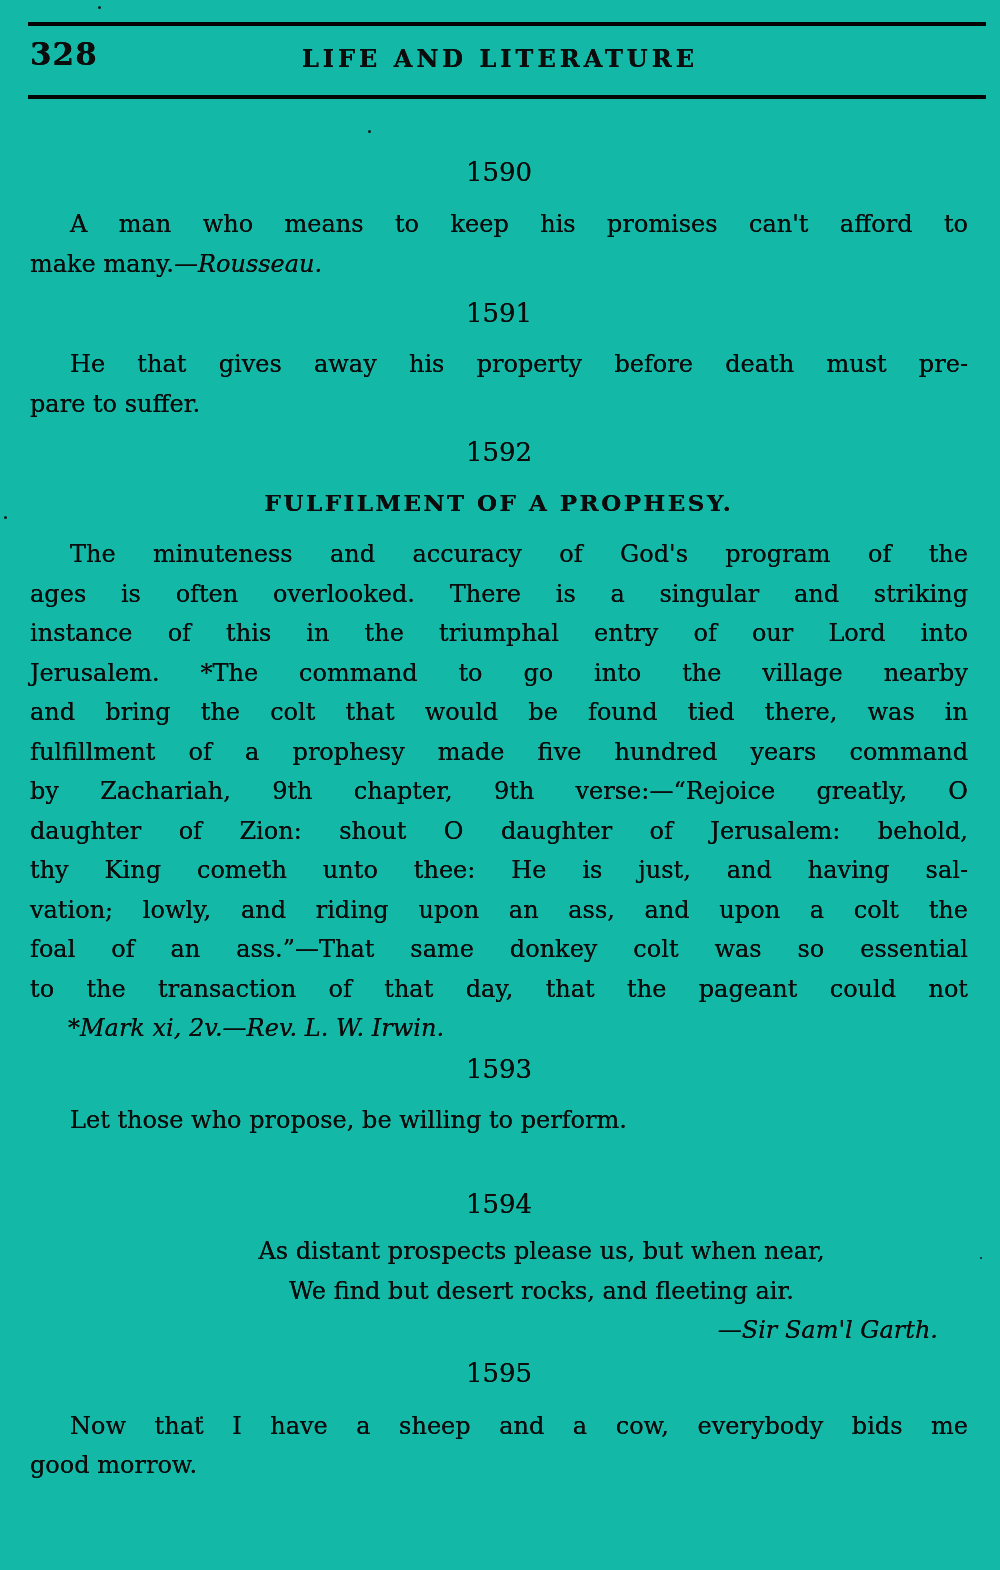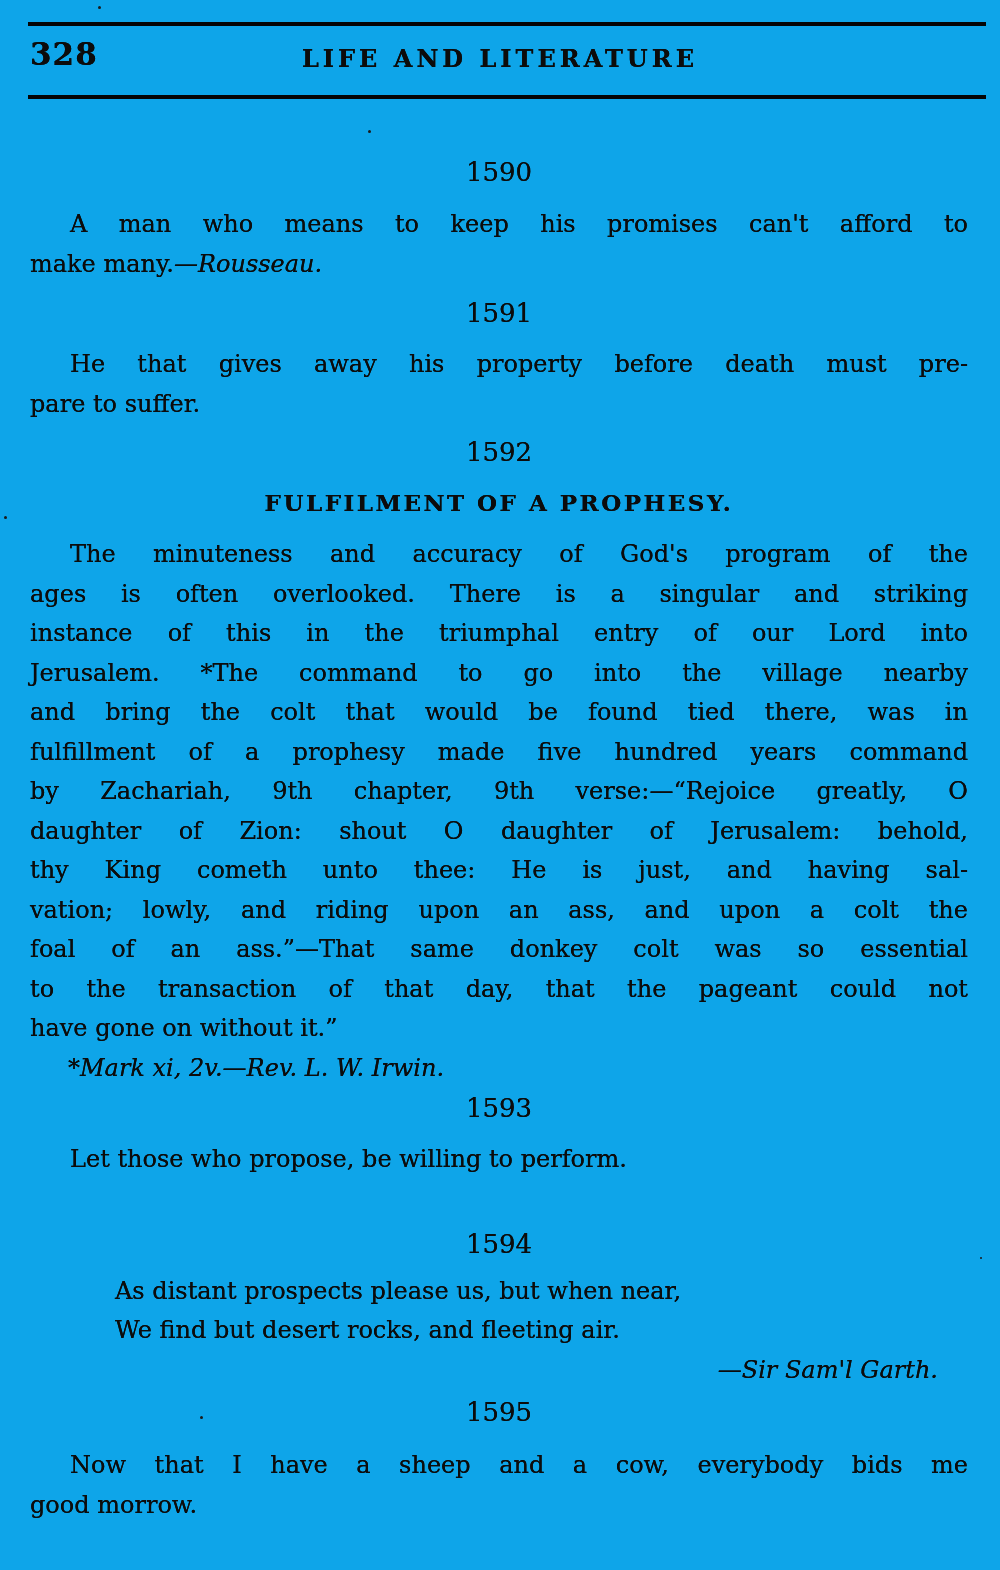--- a/index.html
+++ b/index.html
@@ -1,19 +1,19 @@
 <!DOCTYPE html>
 <html><head>
 <meta charset="utf-8">
 <style>
   html,body { margin:0; padding:0; background:#ffffff; }
   .page {
     position:relative;
     width:1000px; height:1570px;
-    background:#0ea5e9;
+    background:#14b8a6;
     color:#0c0c0c;
     font-family:"DejaVu Serif", "Liberation Serif", serif;
     overflow:hidden;
     text-shadow:0 0 .45px currentColor; 
   }
 
   
   .rule { position:absolute; left:28px; width:958px; height:4px; background:#050505; }
   .rule.top { top:22px; }
   .rule.bottom { top:95px; }
@@ -43,21 +43,21 @@
     text-align:center; font-size:23px; font-weight:700;
     letter-spacing:2.5px; line-height:30px; margin:16px 0 17px;
   }
 
   .line { font-size:24px; line-height:39.5px; }
   .line.just  { text-align:justify; text-align-last:justify; }
   .line.indent{ text-indent:40px; }
   .line.flex  { display:flex; }
   .line.flex .fl-right { padding-right:35px; }
   .line.flex .fl-left.fn-indent { padding-left:38px; }
-  .line.poem  { padding-left:85px; }
+  .line.poem  { padding-left:85px;text-align:center; }
   .line.rightline { text-align:right; padding-right:30px; }
   .italic { font-style:italic; }
 
   
   .speck { position:absolute; background:#1a1a1a; border-radius:50%; }
 </style>
 </head>
 <body>
 
 <div class="page">
@@ -94,21 +94,20 @@
           <div class="line just">instance of this in the triumphal entry of our Lord into</div>
           <div class="line just">Jerusalem.  *The command to go into the village nearby</div>
           <div class="line just">and bring the colt that would be found tied there, was in</div>
           <div class="line just">fulfillment of a prophesy made five hundred years command</div>
           <div class="line just">by Zachariah, 9th chapter, 9th verse:—“Rejoice greatly, O</div>
           <div class="line just">daughter of Zion: shout O daughter of Jerusalem: behold,</div>
           <div class="line just">thy King cometh unto thee: He is just, and having sal-</div>
           <div class="line just">vation; lowly, and riding upon an ass, and upon a colt the</div>
           <div class="line just">foal of an ass.”—That same donkey colt was so essential</div>
           <div class="line just">to the transaction of that day, that the pageant could not</div>
-          <div class="line">have gone on without it.”</div>
         </div>
         <div class="line flex">
           <span class="fl-left fn-indent italic">*Mark xi, 2v.</span>
           <span class="fl-right italic">—Rev. L. W. Irwin.</span>
         </div>
       </section>
       <section class="entry">
         <div class="entry-number">1593</div>
         <div class="entry-body">
           <div class="line indent">Let those who propose, be willing to perform.</div>

